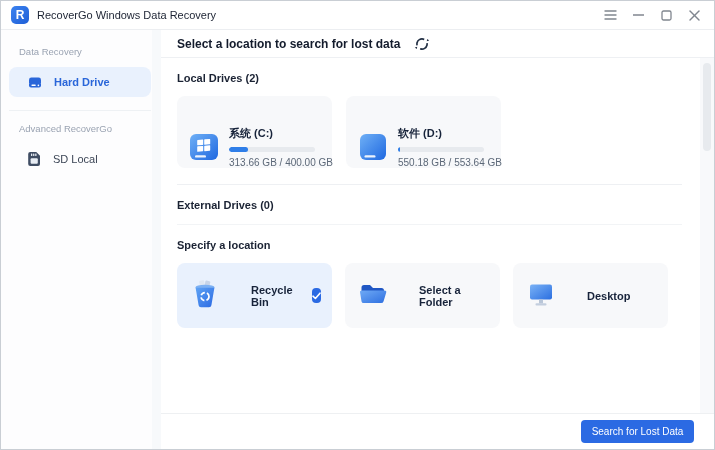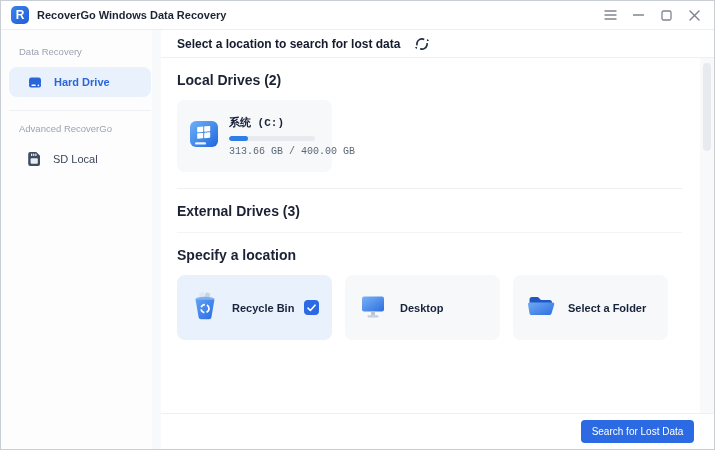--- a/index.html
+++ b/index.html
@@ -9,21 +9,21 @@
     position:relative; width:715px; height:450px; background:#fff;
     border:1px solid #c9ced4; overflow:hidden;
   }
   
   .titlebar{ height:29px; display:flex; align-items:center; padding:0 6px 0 10px;
     background:#fff; border-bottom:1px solid #eceef1; }
   .logo{ width:18px; height:18px; border-radius:5px;
     background:linear-gradient(135deg,#3b82f0,#1f5fd6);
     color:#fff; font-size:12px; font-weight:bold; display:flex;
     align-items:center; justify-content:center; margin-right:8px; }
-  .app-title{ font-size:11px; font-weight:bold; color:#1c2333; }
+  .app-title{ font-size:11px; font-weight:normal; color:#1c2333; }
   .tb-spacer{ flex:1; }
   .tb-btn{ width:28px; height:29px; display:flex; align-items:center;
     justify-content:center; color:#80868f; cursor:default; }
   .tb-btn svg{ display:block; }
   
   .body{ display:flex; height:419px; }
   .sidebar{ position:relative; width:160px; background:#fdfdfe; padding-top:12px; flex:none; }
   .side-gutter{ position:absolute; top:0; right:0; width:9px; height:100%; background:#f7f9fb; }
   .side-label{ font-size:9.5px; color:#9aa3b2; margin:4px 0 10px 18px; }
   .side-item{ margin:0 10px 0 8px; height:30px; border-radius:8px; display:flex;
@@ -34,33 +34,33 @@
   
   .main{ position:relative; flex:1; display:flex; flex-direction:column; background:#fff; }
   .scroll-gutter{ position:absolute; top:28px; bottom:36px; right:0; width:14px; background:#f8f9fb; }
   .scroll-thumb{ position:absolute; top:5px; left:3px; width:8px; height:88px;
     border-radius:4px; background:#e7eaee; }
   .main-header{ height:28px; flex:none; display:flex; align-items:center;
     padding:0 16px; border-bottom:1px solid #eef0f3; }
   .main-heading{ font-size:12px; font-weight:bold; color:#131b2c; }
   .refresh-btn{ margin-left:14px; display:flex; align-items:center; cursor:pointer; }
   .content{ flex:1; padding:0 32px 0 16px; overflow:hidden; }
-  .sec-title{ font-size:14px; font-weight:bold; color:#1a2233; margin:14px 0 12px; }
+  .sec-title{ font-size:11px; font-weight:bold; color:#1a2233; margin:14px 0 12px; }
   .hr{ height:1px; background:#eef0f3; margin-top:16px; }
   .hr2{ height:1px; background:#f2f4f6; margin-top:13px; }
   .drive-row{ display:flex; gap:14px; }
   .drive-card{ width:155px; height:72px; background:#f7f8fa; border-radius:8px;
-    display:flex; align-items:center; padding-left:9px; gap:7px;font-family:Liberation Mono, monospace; }
+    display:flex; align-items:flex-end; padding-left:9px; gap:7px; }
   .drive-name{ font-size:11px; font-weight:bold; color:#17233a; margin-bottom:6px; }
   .bar{ width:86px; height:5px; border-radius:3px; background:#e7eaee; overflow:hidden; }
   .bar-fill{ height:100%; background:#2f7ee8; border-radius:3px; min-width:2px; }
   .usage{ font-size:10px; color:#5c6878; margin-top:5px; white-space:nowrap; }
   .loc-row{ display:flex; gap:13px; margin-top:12px; }
   .loc-card{ width:155px; height:65px; background:#f7f8fa; border-radius:8px;
-    display:flex; align-items:center; padding:2px 13px; cursor:pointer; }
+    display:flex; align-items:center; padding:2px 13px; cursor:pointer;gap:19px; }
   .loc-card.selected{ background:#e9f1fd; }
   .loc-label{ font-size:11px; font-weight:bold; color:#17233a; margin-left:12px; }
   .checkbox{ margin-left:auto; width:15px; height:15px; border-radius:4px;
     background:#2b6ae3; display:flex; align-items:center; justify-content:center; }
   .footer{ height:36px; flex:none; border-top:1px solid #eef0f2; display:flex;
     align-items:center; justify-content:flex-end; padding-right:20px; background:#fff; }
   .search-btn{ width:113px; height:23px; background:#2b6ae3; color:#fff; border:none;
     border-radius:4px; font-size:10px; font-family:inherit; cursor:pointer; }
 </style>
 </head>
@@ -173,24 +173,45 @@
             </span>
             <div>
               <div class="drive-name">系统 (C:)</div>
               <div class="bar">
                 <div class="bar-fill" style="width: 22%;"></div>
               </div>
               <div class="usage">313.66 GB / 400.00 GB</div>
             </div>
           </div>
 
+          <div class="drive-card">
+            <span>
+              <svg width="36" height="34" viewBox="0 0 36 34">
+                <defs>
+                    <linearGradient id="gD" x1="0" y1="0" x2="1" y2="1">
+                  <stop offset="0" stop-color="#6fb0f6"></stop>
+                      <stop offset="1" stop-color="#1f68e0"></stop>
+                </linearGradient>
+                  </defs>
+                <rect x="5" y="4" width="26" height="26" rx="6" fill="url(#gD)"></rect>
+                <rect x="9.5" y="25.2" width="11" height="2.4" rx="1.2" fill="#fff" opacity="0.9"></rect>
+              </svg>
+            </span>
+            <div>
+              <div class="drive-name">软件 (D:)</div>
+              <div class="bar">
+                <div class="bar-fill" style="width: 1%;"></div>
+              </div>
+              <div class="usage">550.18 GB / 553.64 GB</div>
+            </div>
+          </div>
         </div>
 
         <div class="hr"></div>
-        <div class="sec-title">External Drives (3)</div>
+        <div class="sec-title">External Drives (0)</div>
         <div class="hr2"></div>
         <div class="sec-title">Specify a location</div>
 
         <div class="loc-row">
 
           <div class="loc-card selected">
             <span>
               <svg width="30" height="30" viewBox="0 0 30 30">
                 <defs>
                     <linearGradient id="gB" x1="0" y1="0" x2="1" y2="1">
@@ -210,48 +231,48 @@
               <svg width="9" height="8" viewBox="0 0 9 8">
                   <path d="M1 4.2 L3.4 6.5 L8 1.2" fill="none" stroke="#fff" stroke-width="1.6" stroke-linecap="round" stroke-linejoin="round"></path>
                 </svg>
             </span>
           </div>
 
           <div class="loc-card">
             <span>
               <svg width="30" height="30" viewBox="0 0 30 30">
                 <defs>
+                    <linearGradient id="gF" x1="0" y1="0" x2="1" y2="1">
+                  <stop offset="0" stop-color="#6faaf5"></stop>
+                      <stop offset="1" stop-color="#2e6fe0"></stop>
+                </linearGradient>
+                  </defs>
+                <path d="M3.5 8.5 a2.5 2.5 0 0 1 2.5-2.5 h6 l3 3 h8.5 a2.5 2.5 0 0 1 2.5 2.5 v2 h-22.5 z" fill="#2057c4"></path>
+                <path d="M7.2 11.5 h19.2 a1.8 1.8 0 0 1 1.74 2.3 l-2.55 8.4 a2.6 2.6 0 0 1-2.49 1.85 H5.5 a2 2 0 0 1-1.95-1.6 L2.1 13.7 a1.8 1.8 0 0 1 1.76-2.2 z" fill="url(#gF)"></path>
+              </svg>
+            </span>
+            <span class="loc-label">Select a Folder</span>
+          </div>
+
+          <div class="loc-card">
+            <span>
+              <svg width="30" height="30" viewBox="0 0 30 30">
+                <defs>
                     <linearGradient id="gM" x1="0" y1="0" x2="1" y2="1">
                   <stop offset="0" stop-color="#7ab2f6"></stop>
                       <stop offset="1" stop-color="#2b6fe0"></stop>
                 </linearGradient>
                   </defs>
                 <rect x="4" y="5.5" width="22" height="15" rx="2" fill="url(#gM)"></rect>
                 <rect x="13" y="20.5" width="4" height="4" fill="#b9c6d8"></rect>
                 <rect x="9.5" y="24.2" width="11" height="2.3" rx="1.1" fill="#c3cede"></rect>
               </svg>
             </span>
             <span class="loc-label">Desktop</span>
           </div>
-
-          <div class="loc-card">
-            <span>
-              <svg width="30" height="30" viewBox="0 0 30 30">
-                <defs>
-                    <linearGradient id="gF" x1="0" y1="0" x2="1" y2="1">
-                  <stop offset="0" stop-color="#6faaf5"></stop>
-                      <stop offset="1" stop-color="#2e6fe0"></stop>
-                </linearGradient>
-                  </defs>
-                <path d="M3.5 8.5 a2.5 2.5 0 0 1 2.5-2.5 h6 l3 3 h8.5 a2.5 2.5 0 0 1 2.5 2.5 v2 h-22.5 z" fill="#2057c4"></path>
-                <path d="M7.2 11.5 h19.2 a1.8 1.8 0 0 1 1.74 2.3 l-2.55 8.4 a2.6 2.6 0 0 1-2.49 1.85 H5.5 a2 2 0 0 1-1.95-1.6 L2.1 13.7 a1.8 1.8 0 0 1 1.76-2.2 z" fill="url(#gF)"></path>
-              </svg>
-            </span>
-            <span class="loc-label">Select a Folder</span>
-          </div>
         </div>
       </div>
 
       <div class="footer">
         <button class="search-btn">Search for Lost Data</button>
       </div>
 
       <div class="scroll-gutter">
         <div class="scroll-thumb"></div>
       </div>

